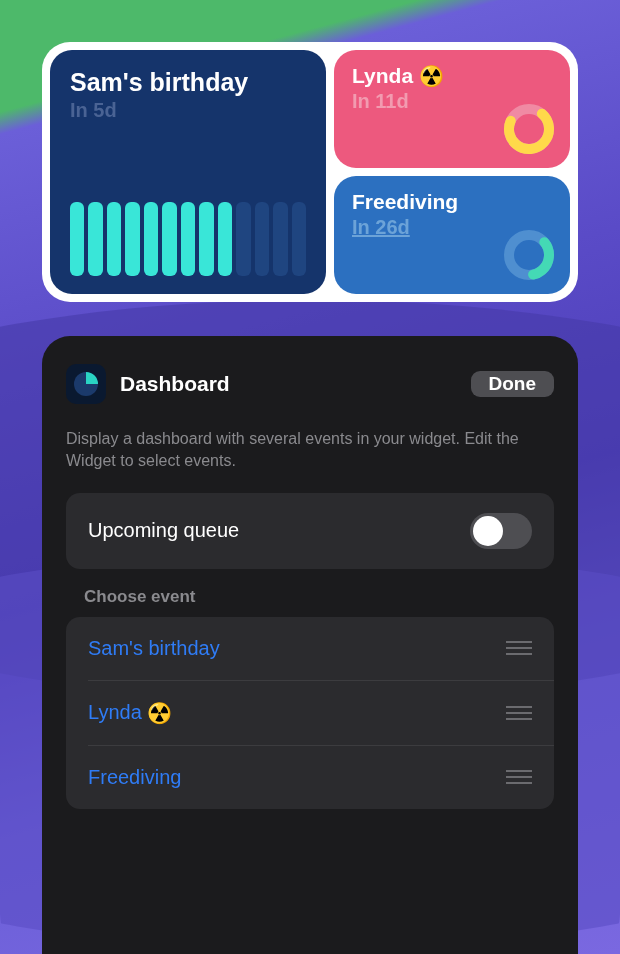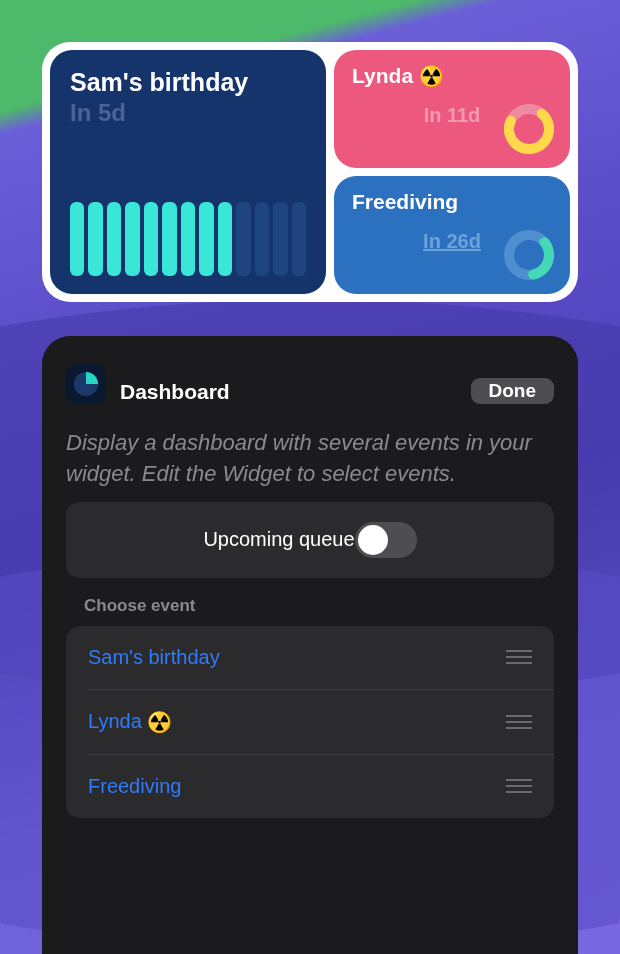--- a/index.html
+++ b/index.html
@@ -46,21 +46,21 @@
       flex-direction: column;
       justify-content: space-between;
     }
     .widget-left .title {
       color: #fff;
       font-size: 25px;
       font-weight: 700;
     }
     .widget-left .subtitle {
       color: #4a6394;
-      font-size: 24px;
+      font-size: 20px;
       font-weight: 600;
       margin-top: 2px;
     }
     .bars {
       display: flex;
       gap: 4px;
       align-items: flex-end;
       height: 74px;
     }
     .bar {
@@ -91,22 +91,21 @@
       color: #fff;
       font-size: 21px;
       font-weight: 700;
       display: flex;
       align-items: center;
       gap: 6px;
     }
     .widget-small .ssubtitle {
       font-size: 20px;
       font-weight: 600;
-      margin-top: 16px;
-      text-align: center;
+      margin-top: 2px;
     }
     .widget-small.pink .ssubtitle { color: #f29bb0; }
     .widget-small.blue .ssubtitle { color: #6ca3d8; text-decoration: underline; }
     .ring {
       position: absolute;
       right: 14px;
       bottom: 12px;
       width: 54px;
       height: 54px;
     }
@@ -118,21 +117,21 @@
       left: 42px;
       right: 42px;
       bottom: 0;
       background: #1b1b1d;
       border-radius: 28px 28px 0 0;
       padding: 28px 24px 0;
       z-index: 10;
     }
     .settings-header {
       display: flex;
-      align-items: flex-end;
+      align-items: center;
       gap: 14px;
       margin-bottom: 24px;
     }
     .app-icon {
       width: 40px;
       height: 40px;
       border-radius: 10px;
       background: #0a1930;
       display: flex;
       align-items: center;
@@ -155,32 +154,31 @@
       color: #fff;
       font-size: 19px;
       font-weight: 600;
       padding: 2px 18px;
       border-radius: 9px;
       border: none;
       cursor: pointer;
     }
     .settings-desc {
       color: #8a8a8e;
-      font-size: 22px;
+      font-size: 16px;
       line-height: 1.4;
-      margin-bottom: 12px;
-      font-style: italic;
+      margin-bottom: 20px;
     }
     .toggle-row {
       background: #2b2b2e;
       border-radius: 14px;
       padding: 20px 22px;
       display: flex;
       align-items: center;
-      justify-content: center;
+      justify-content: space-between;
       margin-bottom: 18px;
     }
     .toggle-label {
       color: #fff;
       font-size: 20px;
     }
     .toggle {
       width: 62px;
       height: 36px;
       background: #4e4e52;

